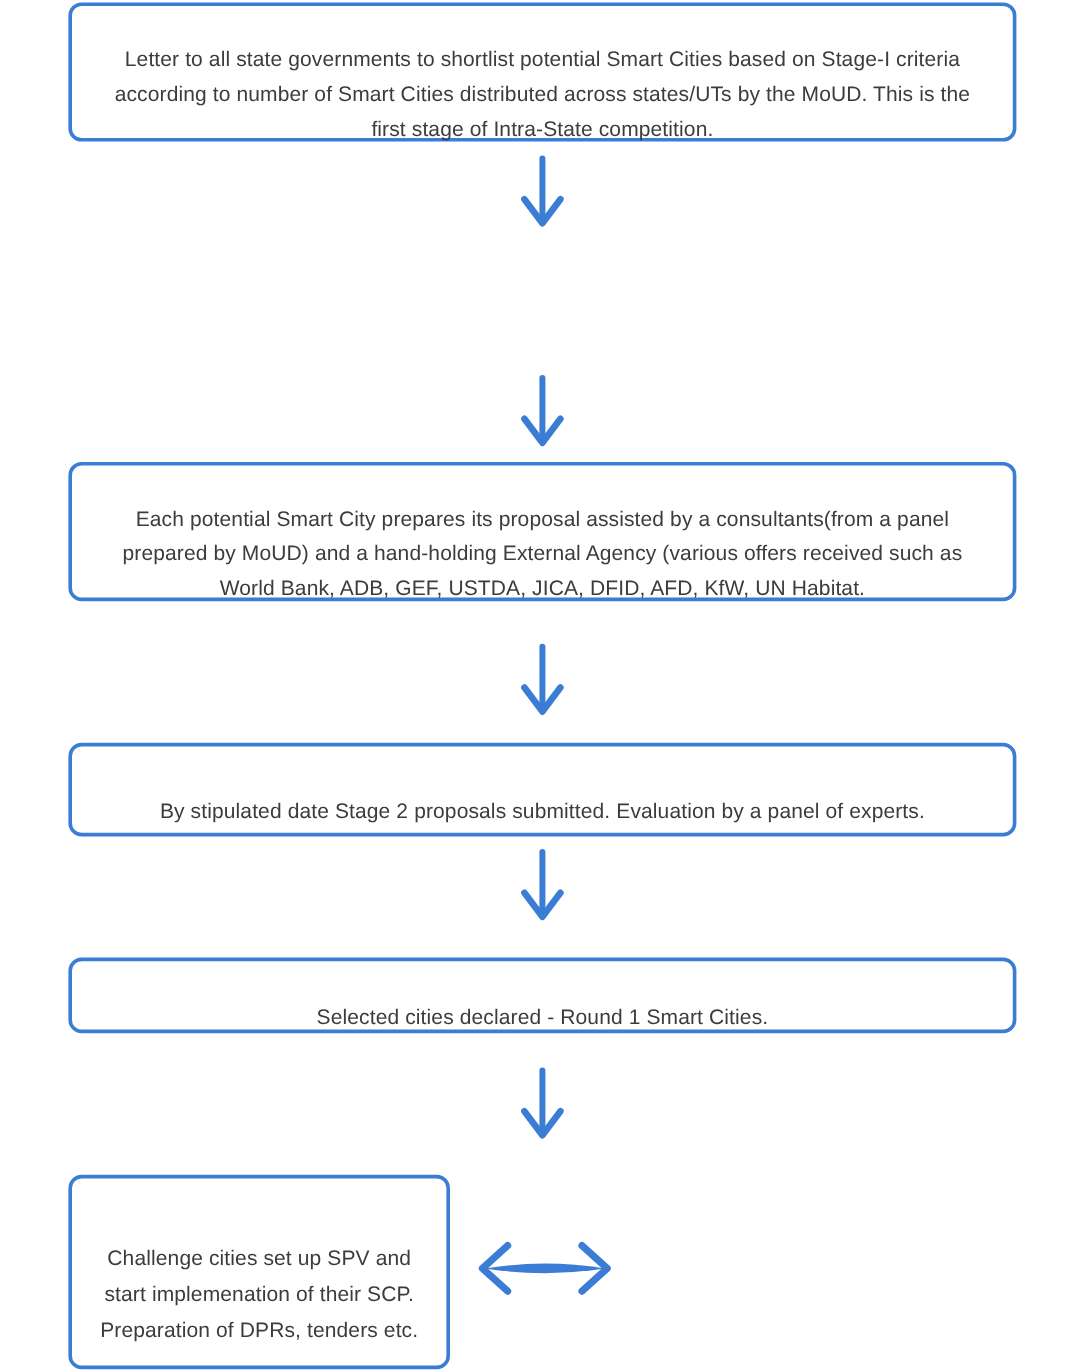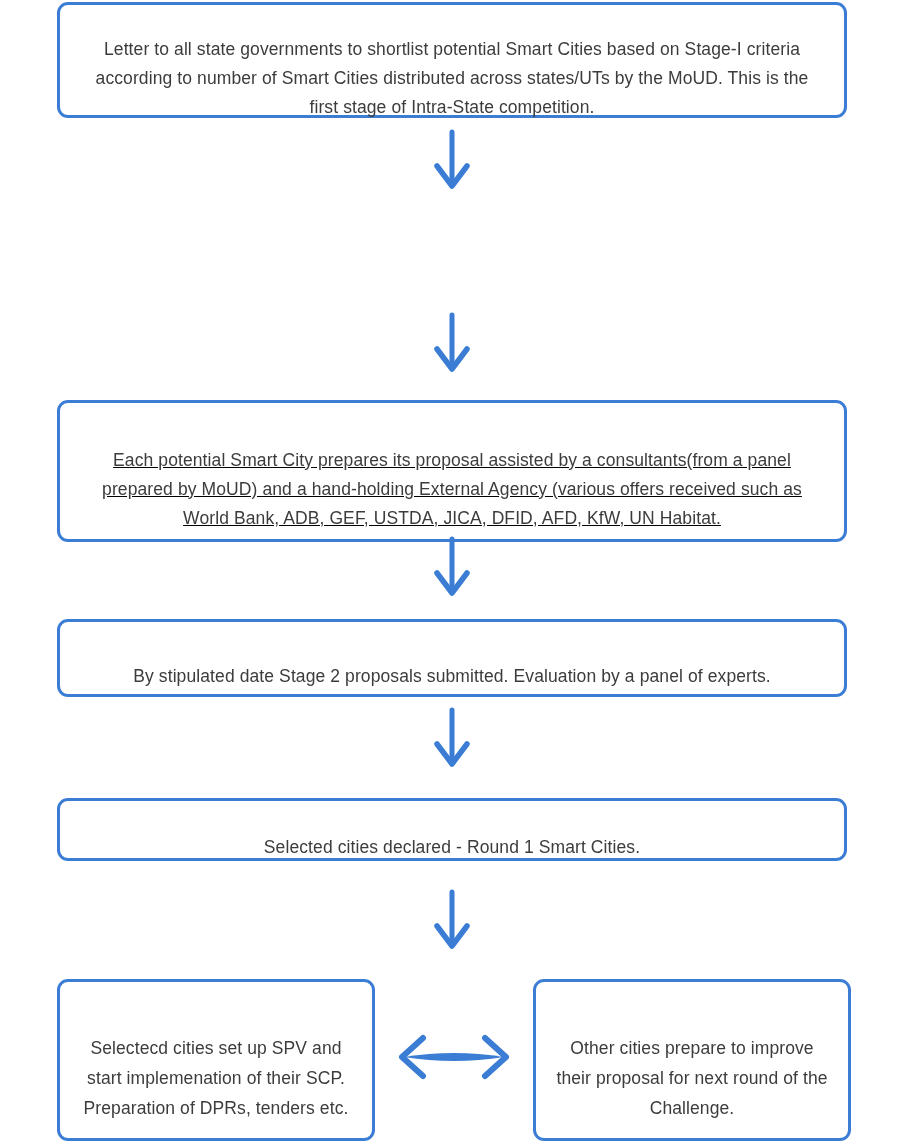--- a/index.html
+++ b/index.html
@@ -41,21 +41,21 @@
     font-size: 17.5px;
     line-height: 29px;
     padding: 0 22px;
     letter-spacing: 0.1px;
     margin-top: 36px;
   }
 
   .node-wide   { left: 57px;  width: 790px; }
   .node-n1 { top: 2px;   height: 116px; }
   .node-n2 { top: 203px; height: 100px; }
-  .node-n3 { top: 400px; height: 142px; text-decoration: underline; }
+  .node-n3 { top: 385px; height: 116px; }
   .node-n4 { top: 619px; height: 78px;  }
   .node-n5 { top: 798px; height: 63px;  }
 
   .node-branch { top: 979px; height: 162px; width: 318px; }
   .node-b-left  { left: 57px;  }
   .node-b-right { left: 533px; }
   .node-branch .node-text {
     font-size: 17.5px;
     line-height: 30px;
     padding: 0 16px;
@@ -134,28 +134,25 @@
   </div>
 
   <div class="arrow-down arrow-a5">
     <svg class="arrow-svg" viewBox="0 0 58 62">
       <path d="M29 2 L29 52" stroke="#3b7dd4" stroke-width="5" stroke-linecap="round" fill="none"></path>
       <path d="M14 36 L29 56 L44 36" stroke="#3b7dd4" stroke-width="5.5" stroke-linecap="round" stroke-linejoin="round" fill="none"></path>
     </svg>
   </div>
 
   <div class="node node-branch node-b-left">
-    <span class="node-text">Selectecd cities set up SPV and start implemenation of their SCP. Preparation of DPRs, tenders etc.</span>
+    <span class="node-text">Challenge cities set up SPV and start implemenation of their SCP. Preparation of DPRs, tenders etc.</span>
   </div>
 
   <div class="arrow-bidir">
     <svg class="arrow-svg" viewBox="0 0 124 58">
       <path d="M12 29 Q62 21 112 29 Q62 37 12 29 Z" fill="#3b7dd4"></path>
       <path d="M31 10 L10 29 L31 48" stroke="#3b7dd4" stroke-width="6" stroke-linecap="round" stroke-linejoin="round" fill="none"></path>
       <path d="M93 10 L114 29 L93 48" stroke="#3b7dd4" stroke-width="6" stroke-linecap="round" stroke-linejoin="round" fill="none"></path>
     </svg>
   </div>
 
-  <div class="node node-branch node-b-right">
-    <span class="node-text">Other cities prepare to improve their proposal for next round of the Challenge.</span>
-  </div>
 
 </div>
 
 </body></html>

